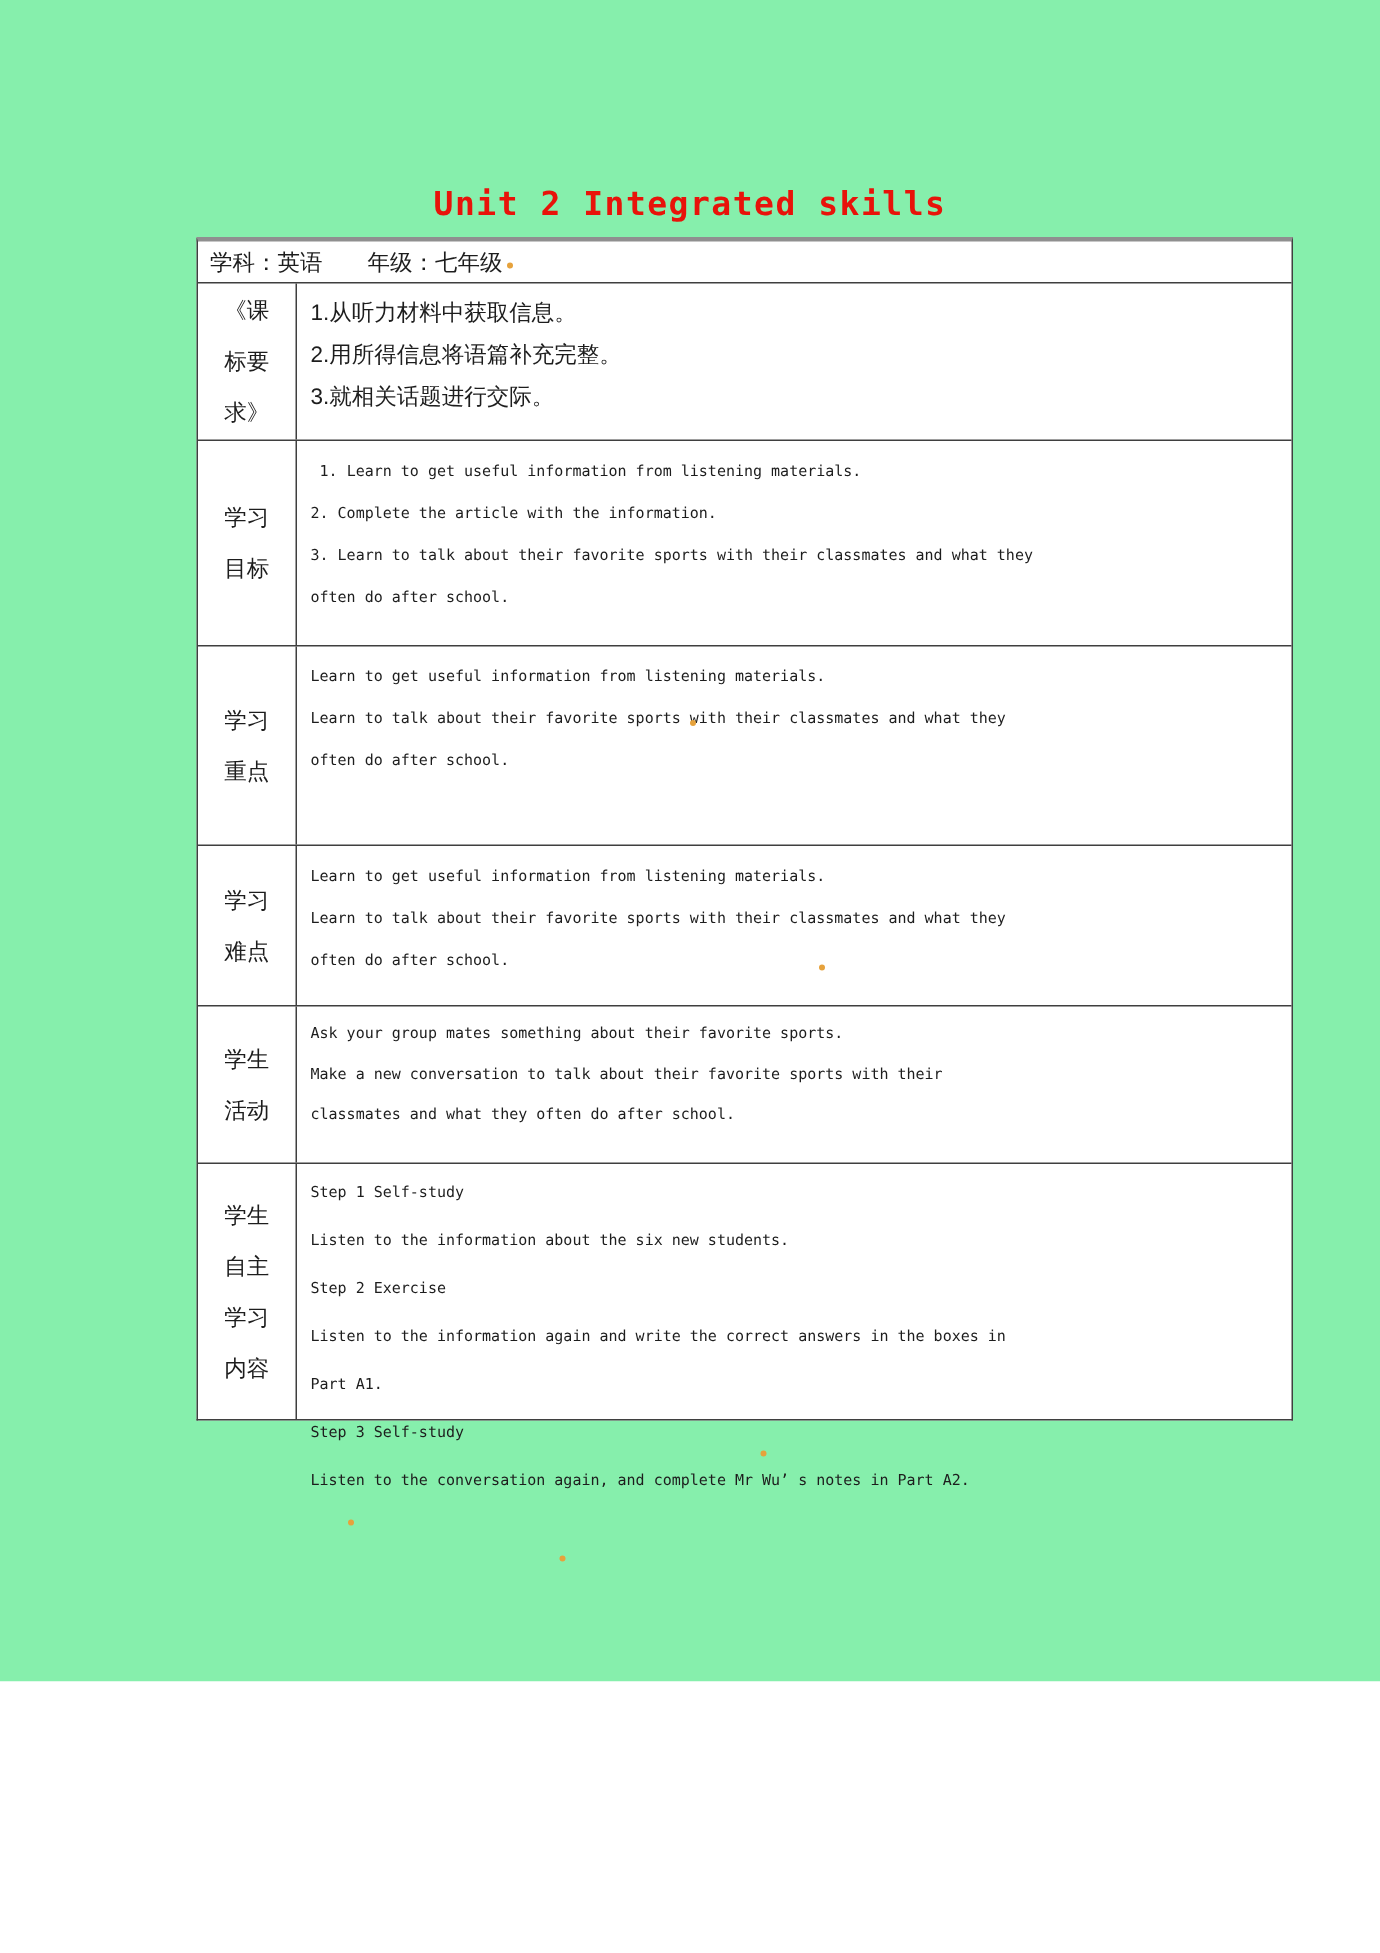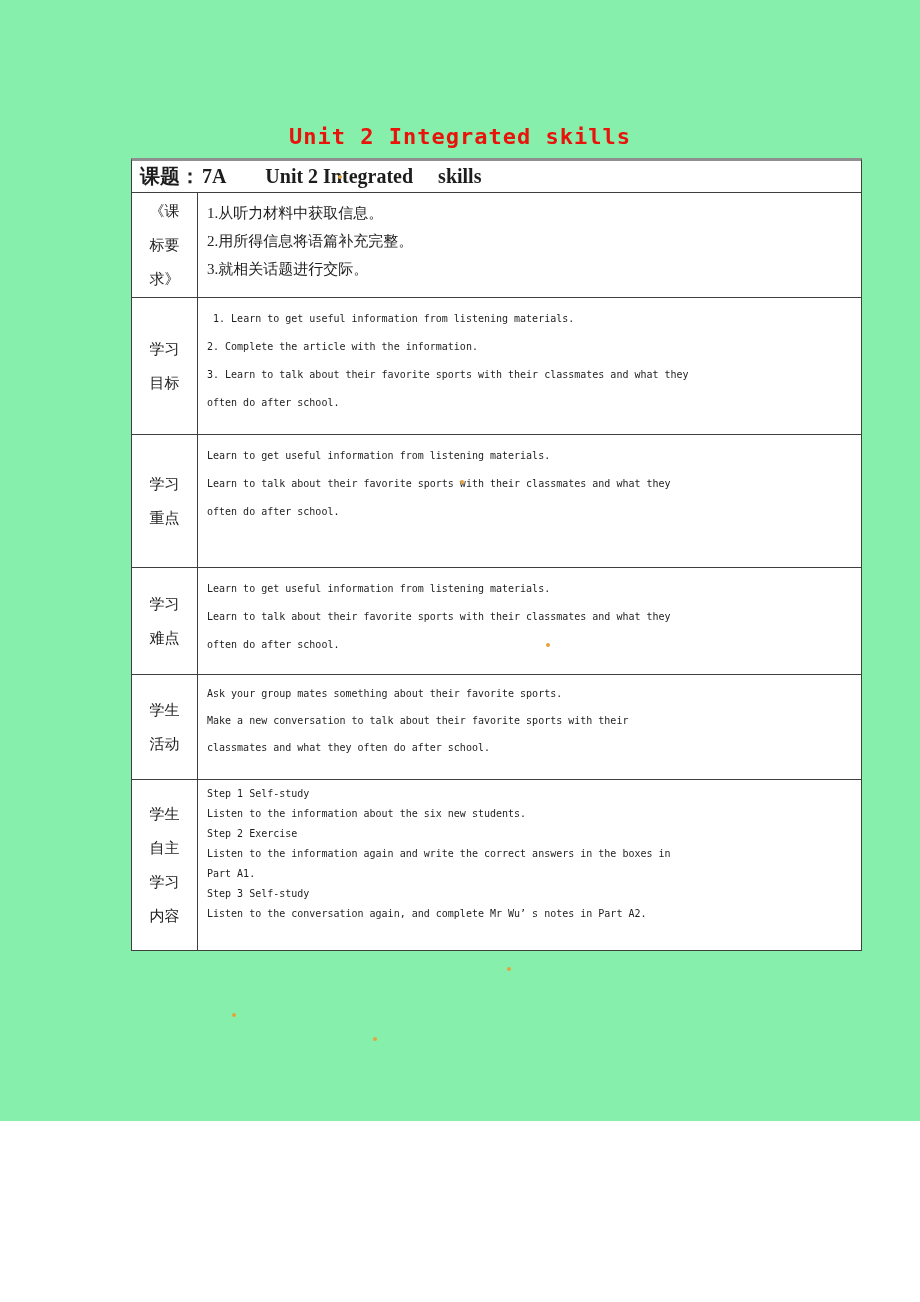--- a/index.html
+++ b/index.html
@@ -84,56 +84,56 @@
   .cell-content {
     flex: 1;
     box-sizing: border-box;
     padding: 7px 6px 0 9px;
     white-space: pre-wrap;
     font-family: "DejaVu Sans Mono", monospace;
     font-size: 10px;
     line-height: 28px;
   }
   .cell-content.zh {
-    font-family: Liberation Serif, serif;
+    font-family: Liberation Sans, sans-serif;
     font-size: 15px;
     line-height: 28px;
     padding-top: 6px;
   }
   .r3 { height: 105px; }
   .r4 { height: 137px; }
   .r5 { height: 133px; }
   .r6 { height: 107px; }
   .r7 { height: 70px; }
   .r8 { height: 105px; }
   .r8 .cell-content { padding-top: 5px; line-height: 27px; }
   .r9 { height: 170px; }
-  .r9 .cell-content { padding-top: 4px; line-height: 20px; }
+  .r9 .cell-content { padding-top: 4px; line-height: 32px; }
 
   .dot {
     position: absolute;
     width: 4px;
     height: 4px;
     border-radius: 50%;
     background: #e6a23c;
   }
 </style>
 </head>
 <body>
 
 <div class="page">
 
   <h1 class="doc-title">Unit 2 Integrated skills</h1>
 
   <div class="lesson-table">
 
+    <div class="row meta-row">
+      <span>学科：英语</span><span class="meta-grade">年级：七年级</span>
+    </div>
 
-    <div class="row topic-row">
-      <span>课题：</span><span class="topic-value">7A　　Unit 2 Integrated　 skills</span>
-    </div>
 
     <div class="row split r3">
       <div class="cell-label">《课
 标要
 求》</div>
       <div class="cell-content zh">1.从听力材料中获取信息。
 2.用所得信息将语篇补充完整。
 3.就相关话题进行交际。</div>
     </div>
 

